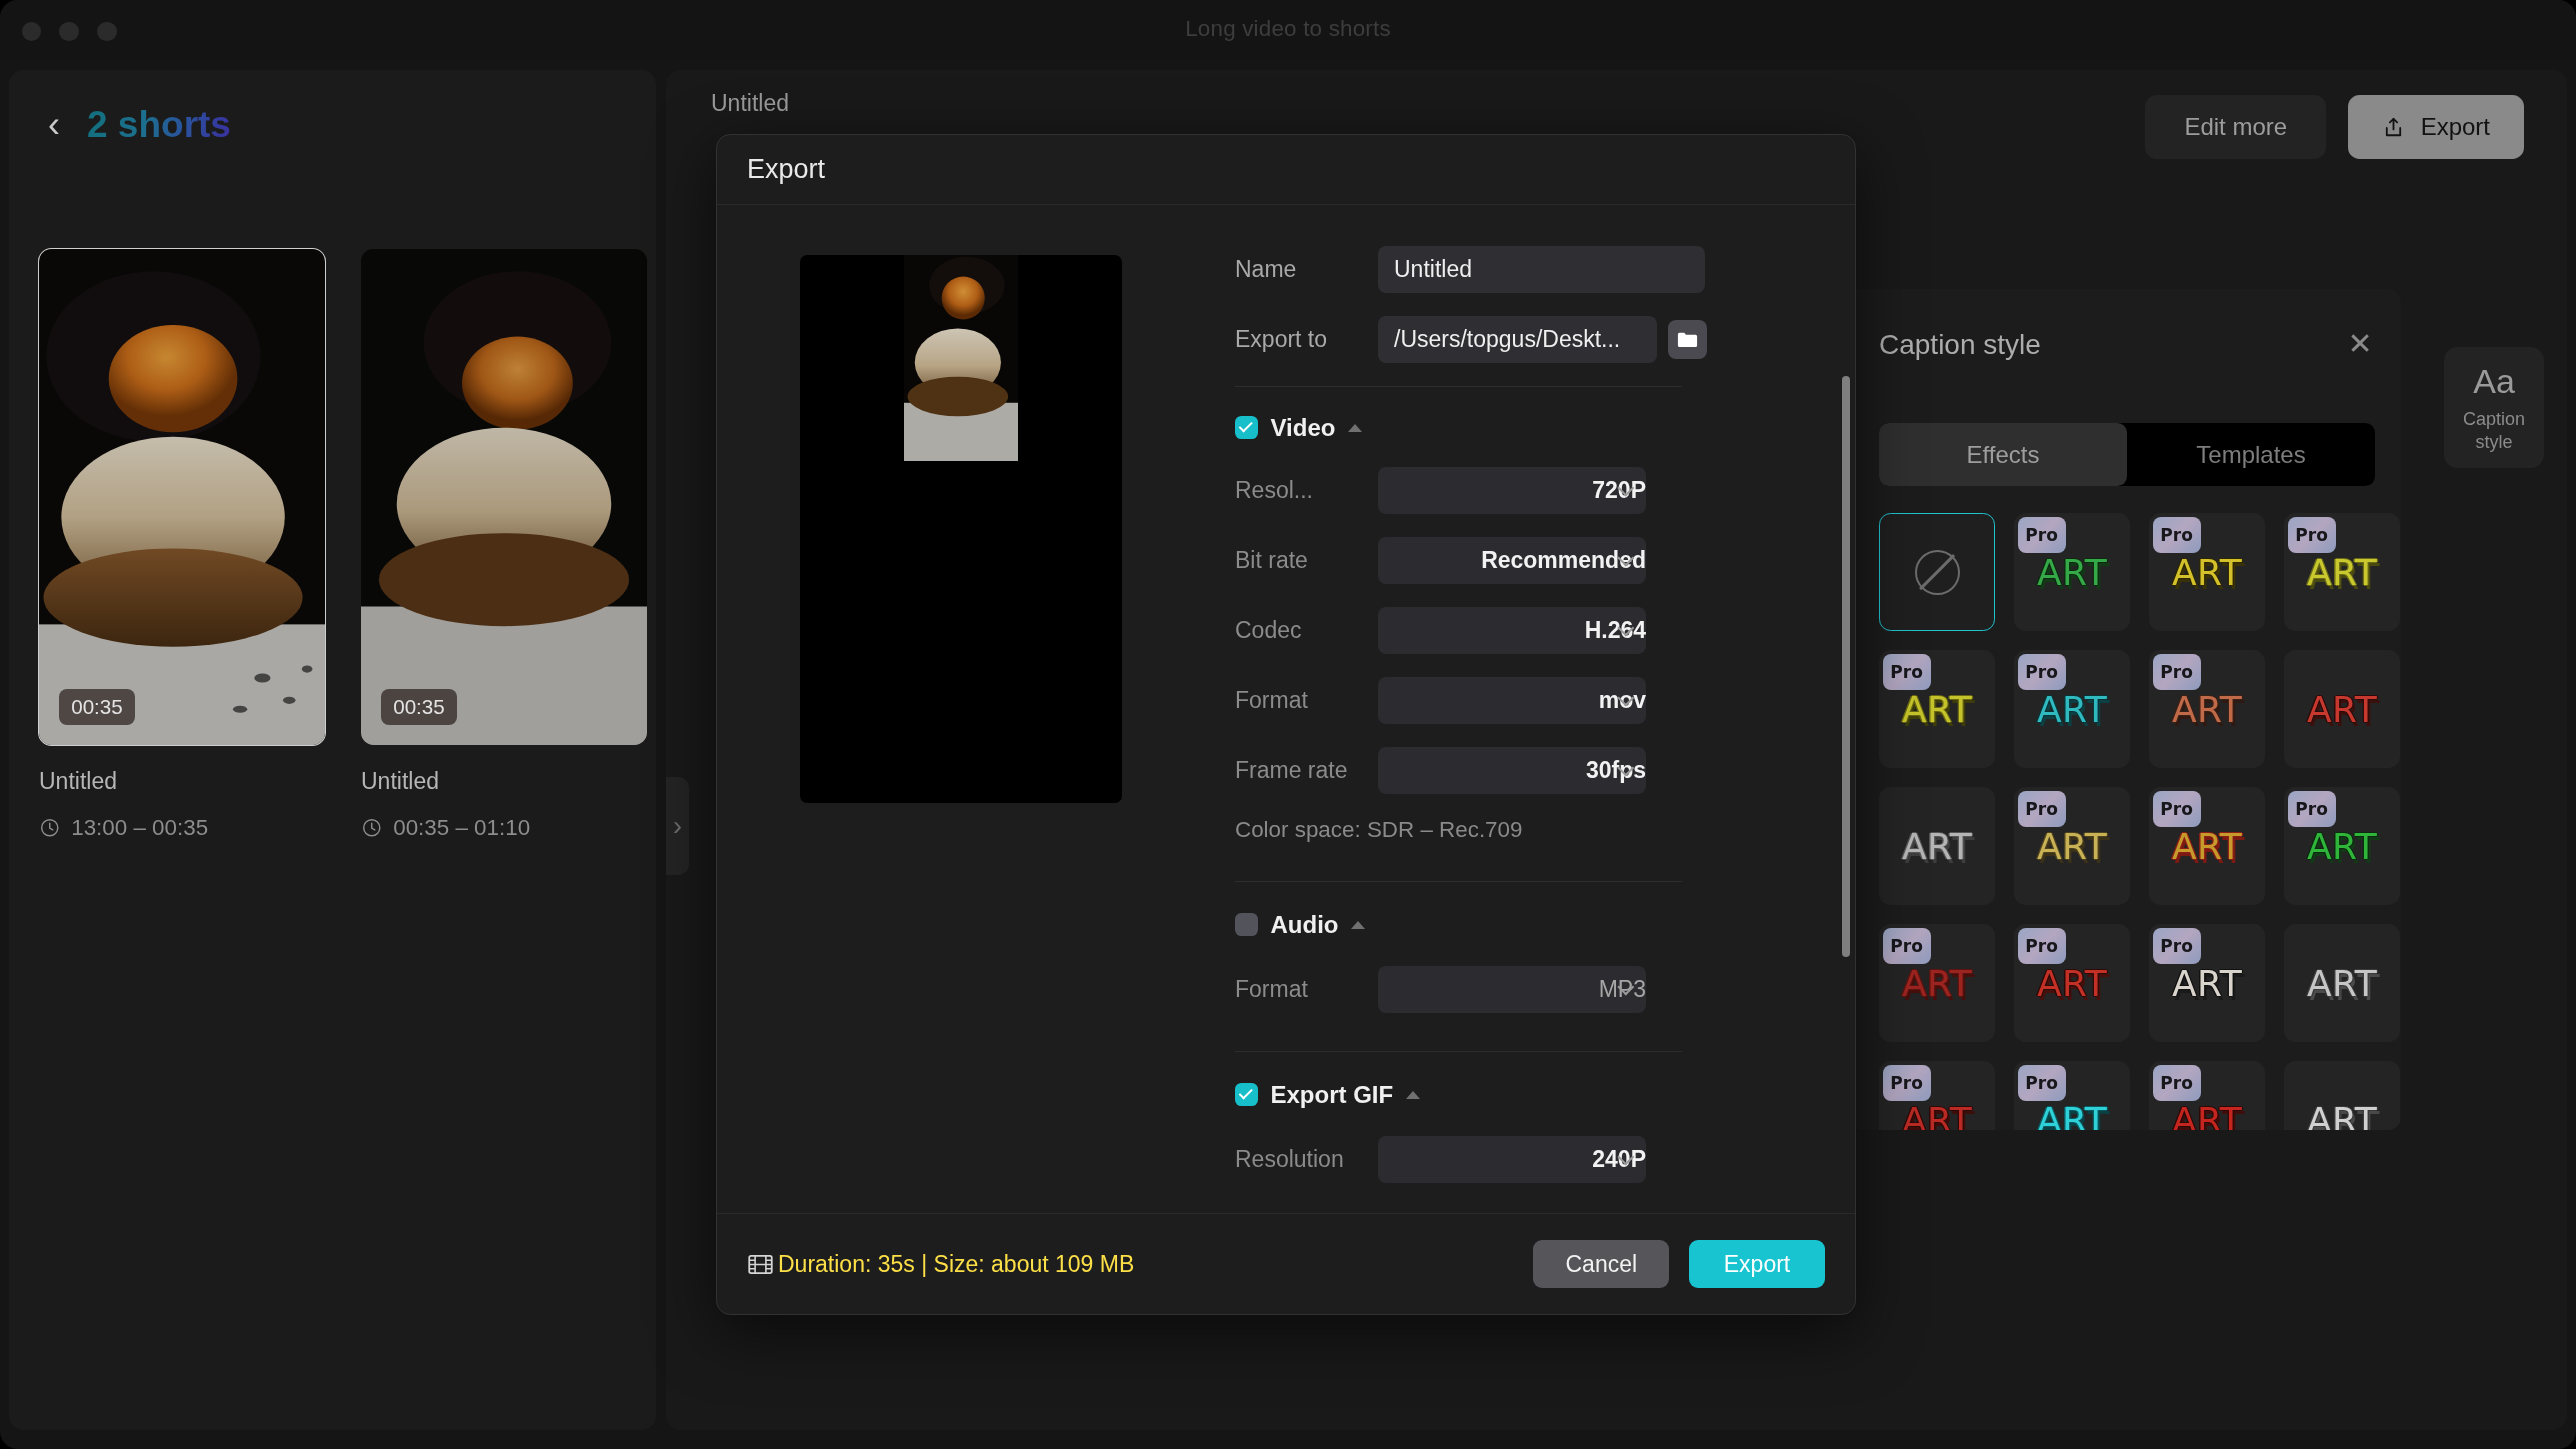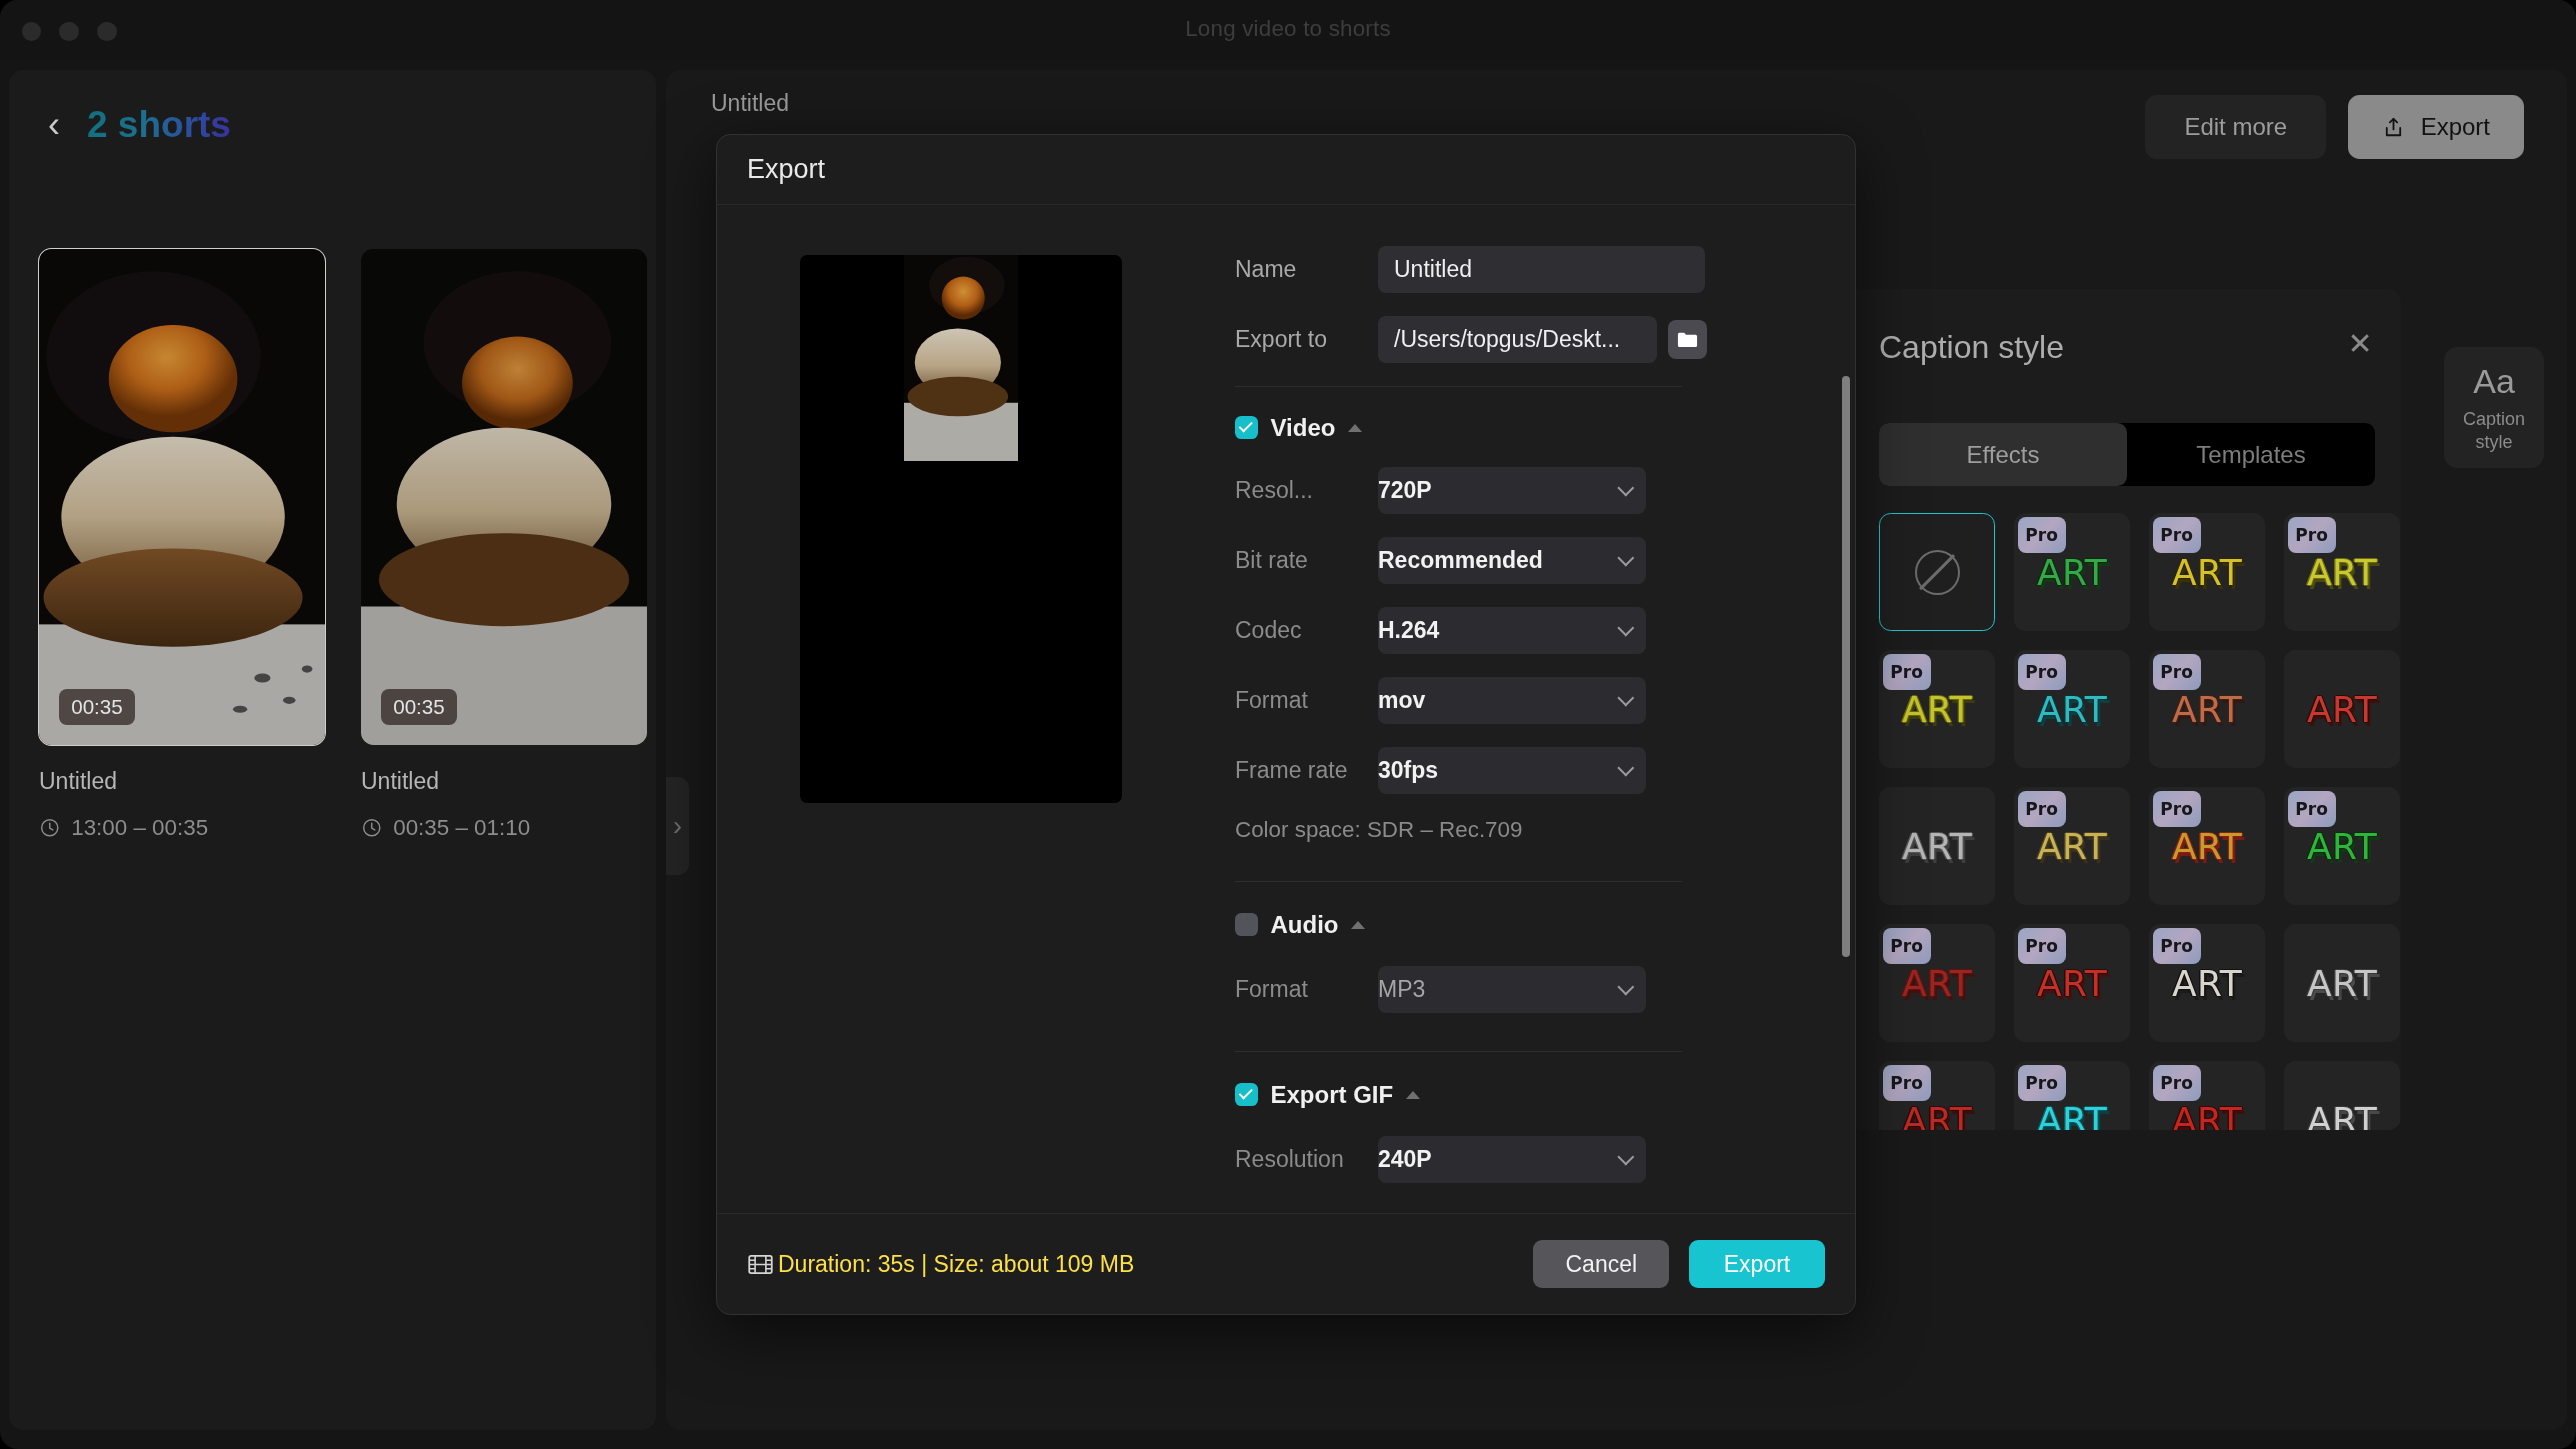--- a/index.html
+++ b/index.html
@@ -129,21 +129,21 @@
   #caption-style-panel {
     position: absolute; left: 1185px; top: 219px;
     width: 550px; height: 841px;
     background: #1c1c1c;
     border-left: 1.8px solid #262626;
     border-radius: 12.5px;
     overflow: hidden;
   }
   #caption-style-title {
     position: absolute; left: 27px; top: 40px;
-    font-size: 32px; color: #adadad;
+    font-size: 28px; color: #adadad;
   }
   #caption-style-close {
     position: absolute; right: 25px; top: 38px;
     width: 32px; height: 32px;
     color: #8a8a8a; font-size: 30px; font-weight: 300;
     display: flex; align-items: center; justify-content: center;
     cursor: pointer;
   }
   #caption-tabs {
     position: absolute; left: 27px; top: 134px;
@@ -287,21 +287,21 @@
   .caret-up {
     width: 0; height: 0;
     border-left: 7.2px solid transparent; border-right: 7.2px solid transparent;
     border-bottom: 8px solid #707070;
     cursor: pointer;
   }
   .select-box {
     position: relative;
     width: 268px; height: 47px;
     background: #2b2b30; border-radius: 8px;
-    display: flex; align-items: center; justify-content: flex-start;
+    display: flex; align-items: center; justify-content: flex-end;
     font-size: 23px; font-weight: bold; color: #f2f2f2;
     cursor: pointer;
   }
   .select-box.dim { color: #a6a6a6; font-weight: normal; }
   .chev {
     position: absolute; right: 14.3px; top: 50%;
     width: 11.6px; height: 11.6px;
     border-right: 2.7px solid #9a9a9a; border-bottom: 2.7px solid #9a9a9a;
     transform: translateY(-70%) rotate(45deg);
   }

